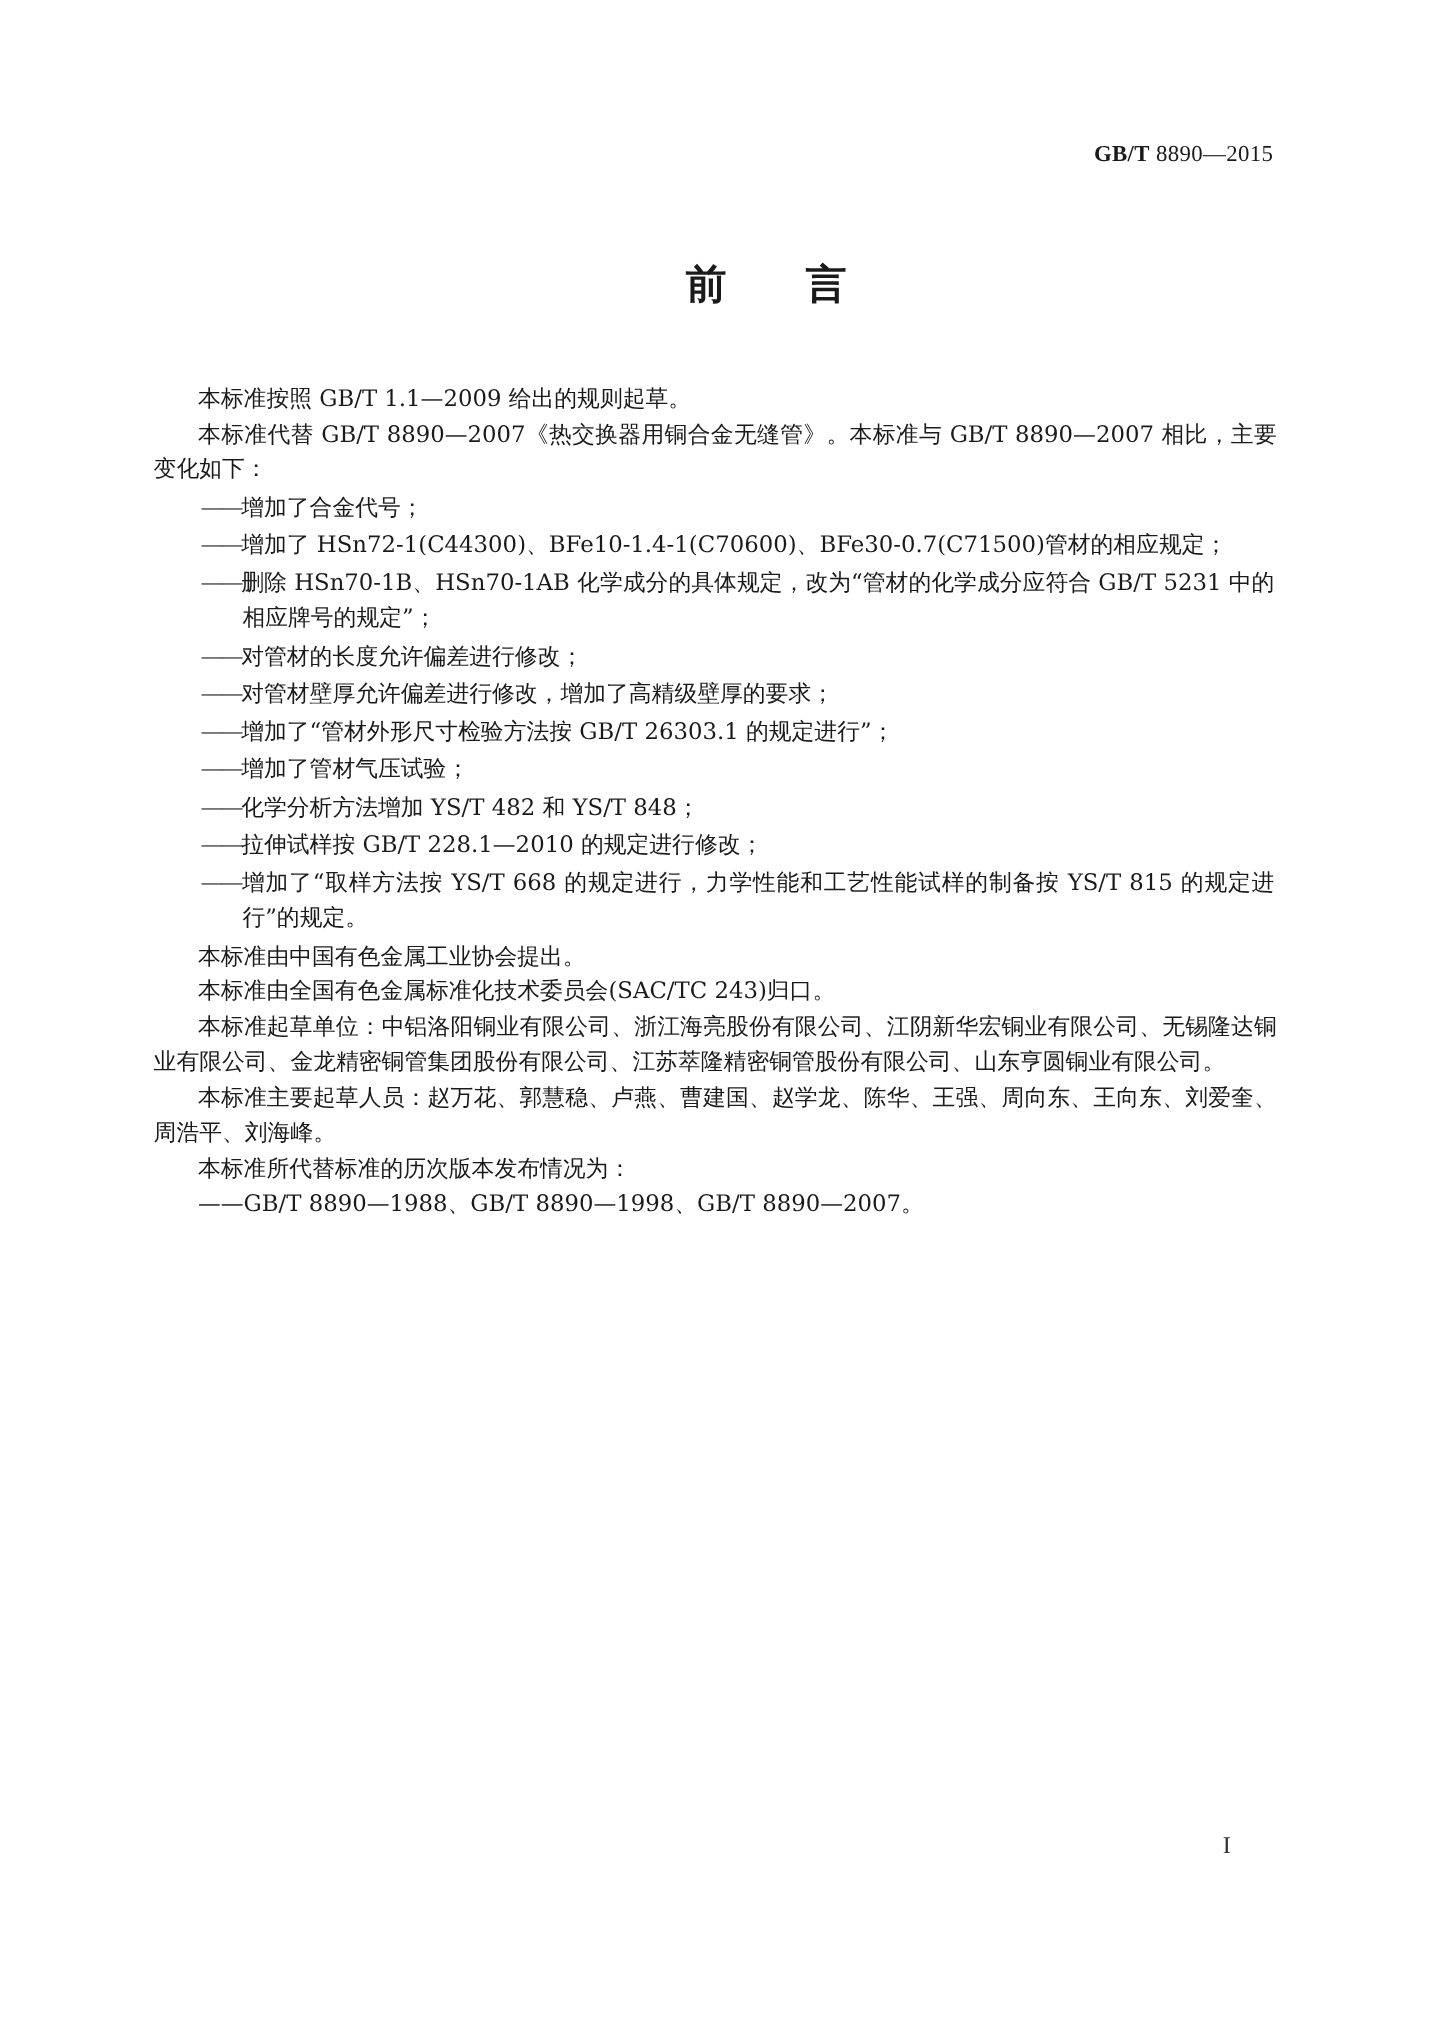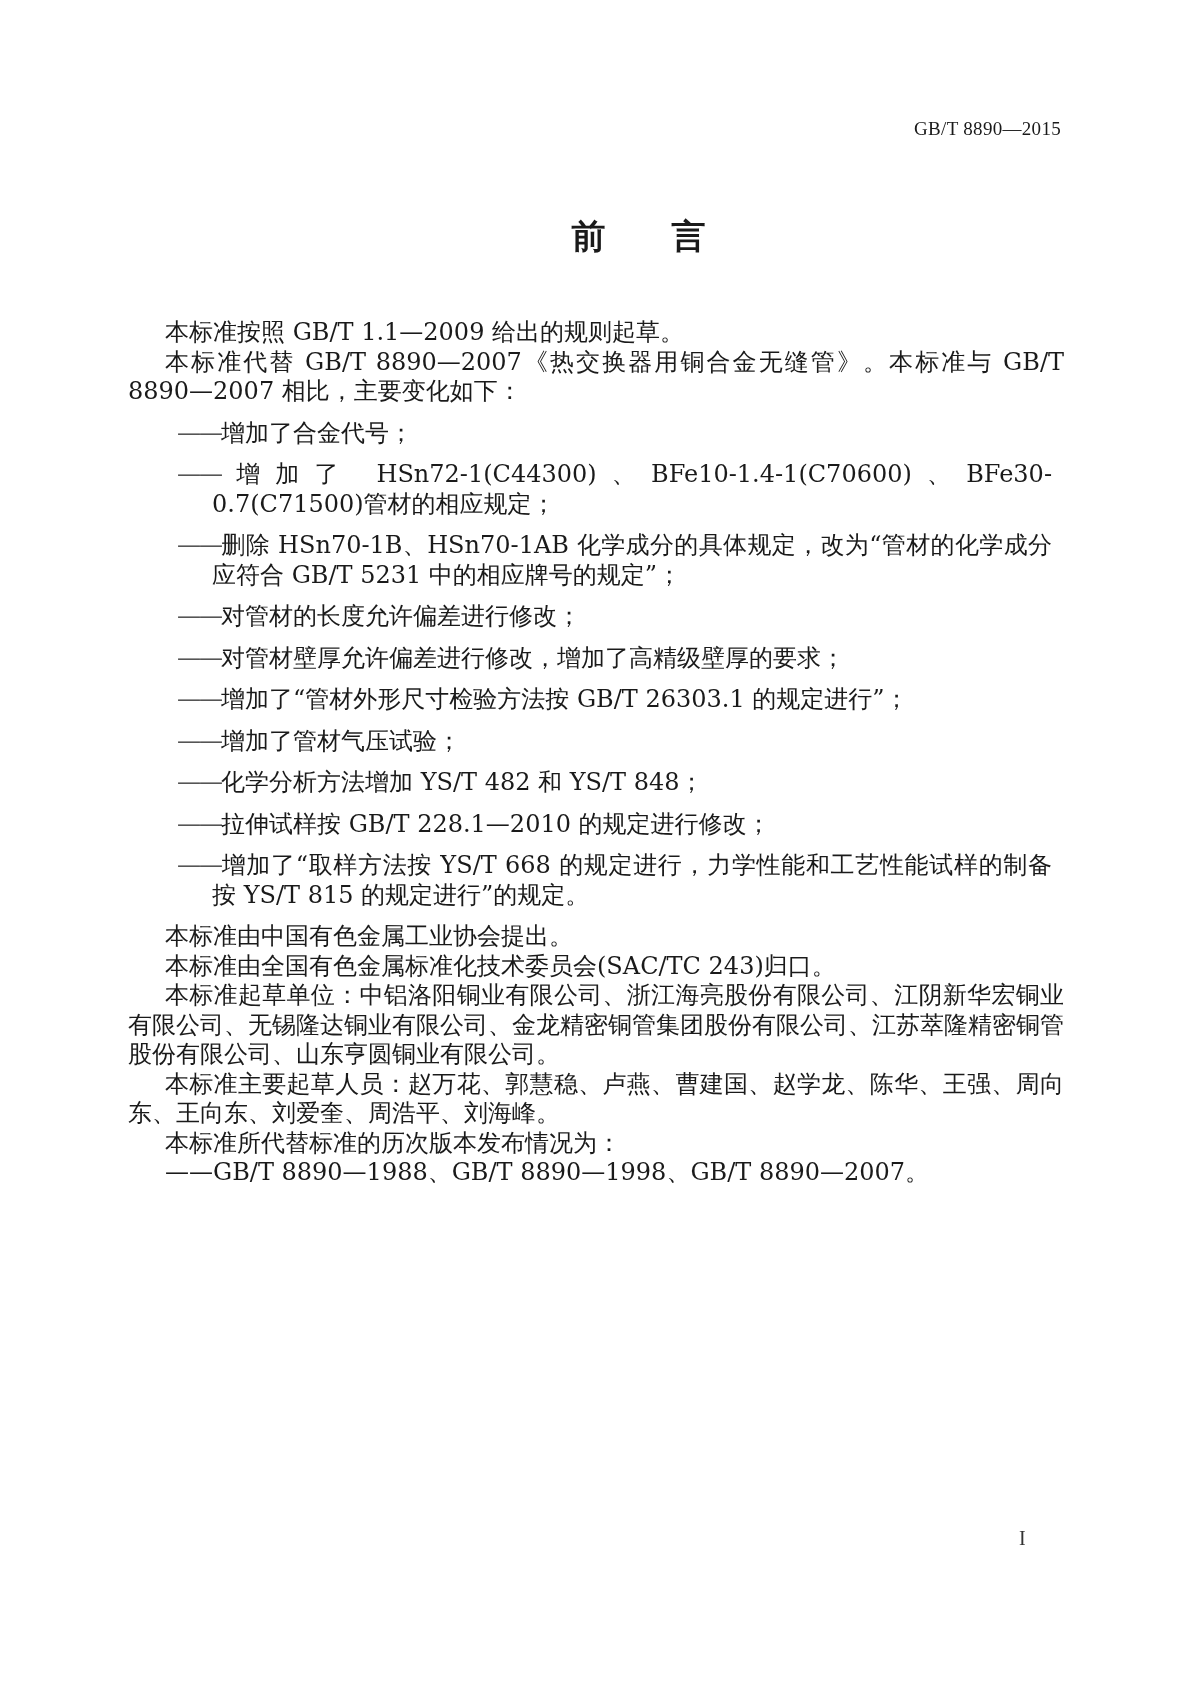--- a/index.html
+++ b/index.html
@@ -17,21 +17,21 @@
     }
     .std-code {
       position: absolute;
       top: 118px;
       right: 130px;
       font-size: 19px;
       font-family: "Liberation Serif", "DejaVu Serif", serif;
       letter-spacing: 0.3px;
     }
     .std-code .prefix {
-      font-weight: normal;
+      font-weight: bold;
     }
     .title {
       position: absolute;
       top: 214px;
       left: 0;
       width: 1191px;
       text-align: center;
       font-size: 34px;
       font-weight: bold;
       font-family: "DejaVu Sans", "Liberation Sans", sans-serif;
@@ -39,31 +39,31 @@
     }
     .title span {
       display: inline-block;
       margin: 0 33px;
     }
     .body-text {
       position: absolute;
       top: 318px;
       left: 128px;
       width: 936px;
-      font-size: 24px;
+      font-size: 19px;
       line-height: 29.5px;
       font-family: "DejaVu Serif", "Liberation Serif", serif;
     }
     .para {
       text-indent: 37px;
       margin: 0;
       text-align: justify;
     }
     .item {
-      margin: 12px;
+      margin: 2px;
       padding-left: 72px;
       text-indent: -35px;
       text-align: justify;
     }
     .item .dash {
       letter-spacing: -2px;
       color: #555;
     }
     .page-num {
       position: absolute;

